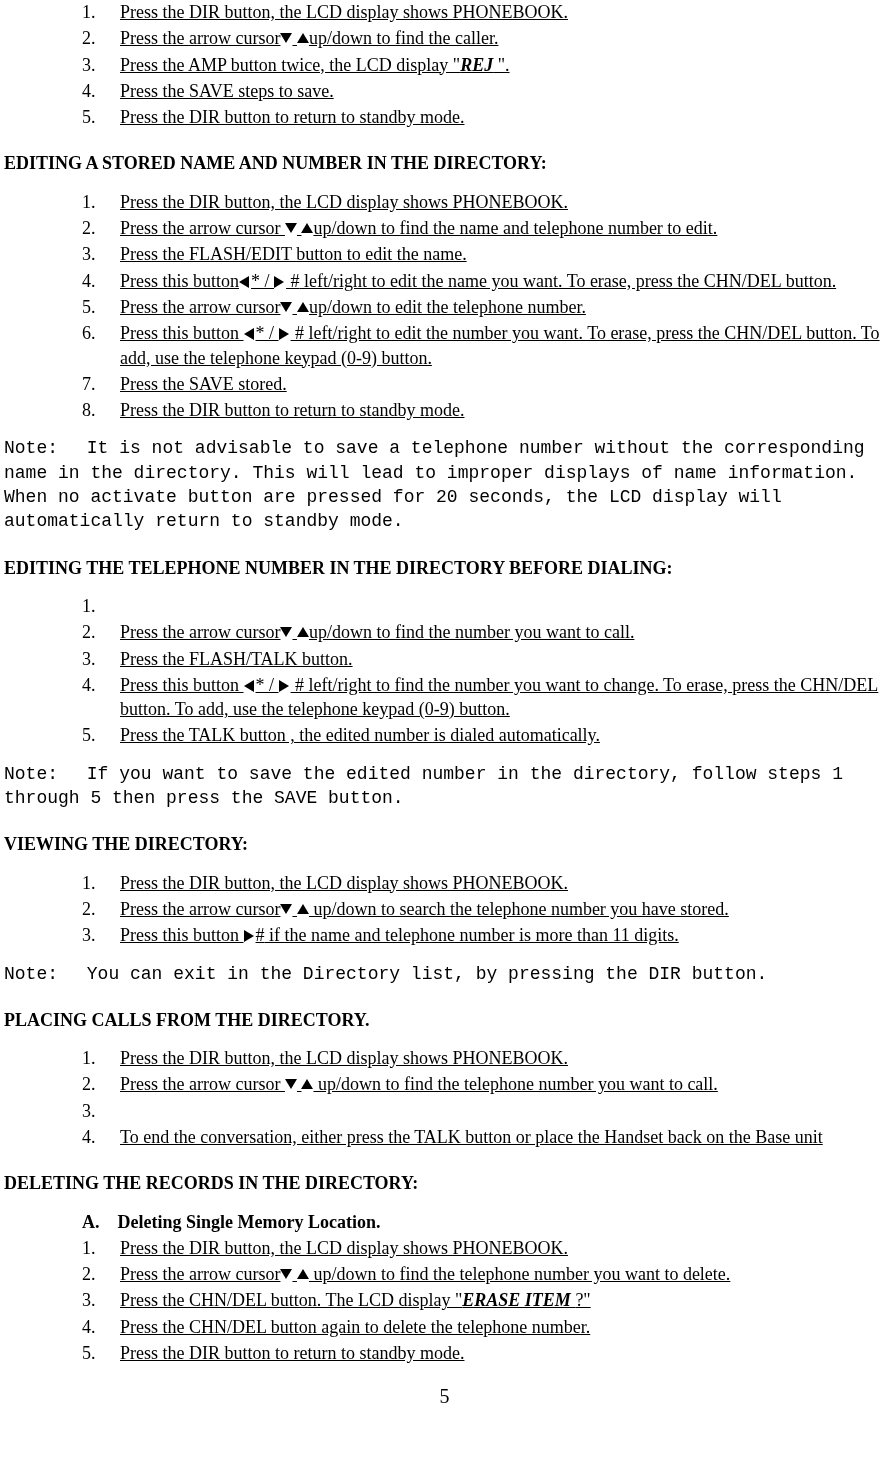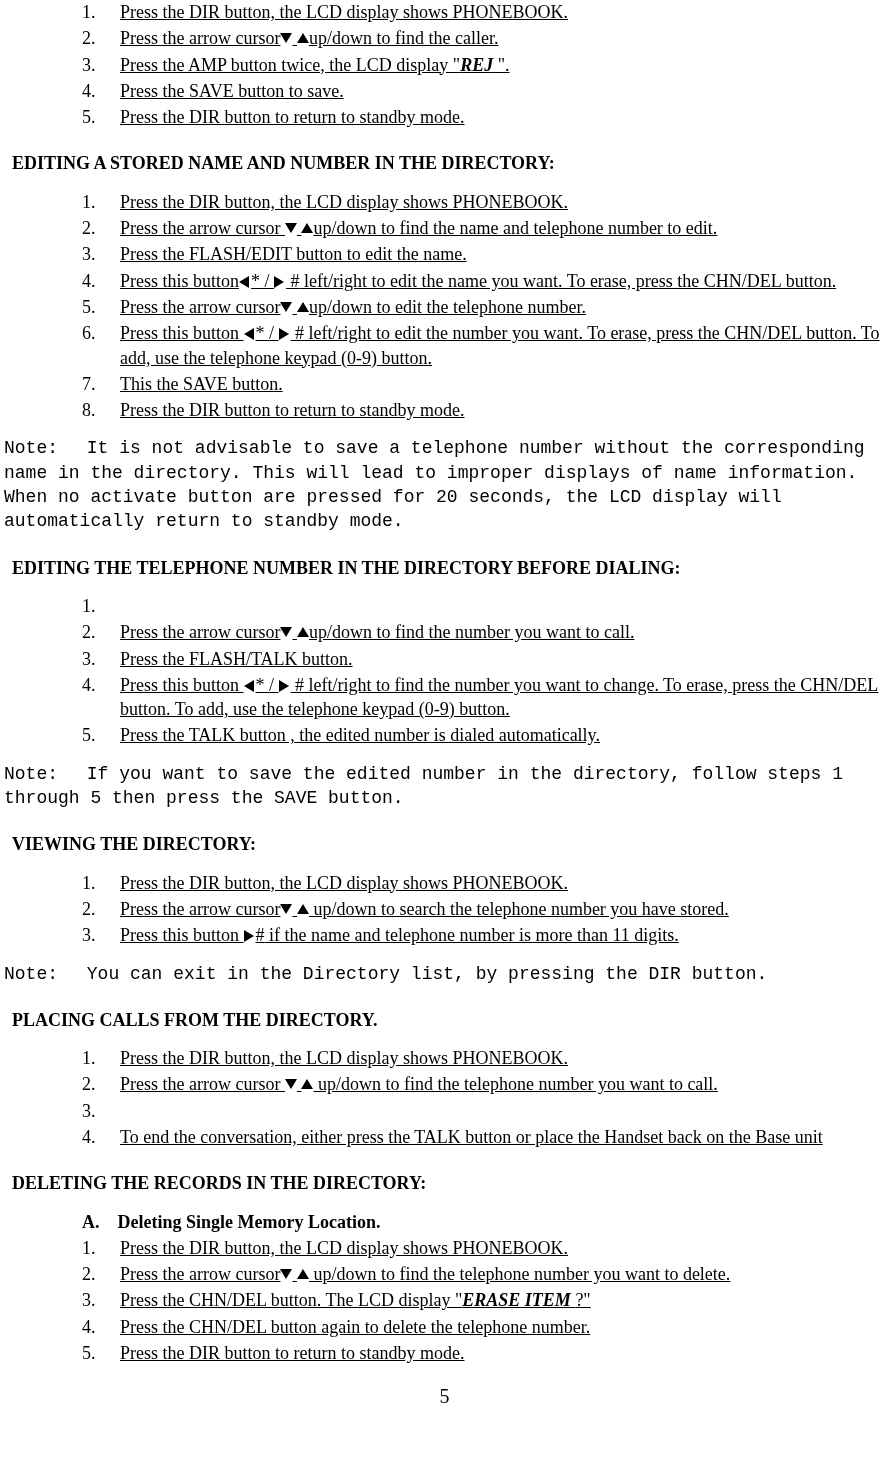--- a/index.html
+++ b/index.html
@@ -8,21 +8,21 @@
     line-height: 1.35;
     color: #000;
     background: #fff;
     width: 895px;
     margin: 0;
     padding: 0 10px 40px 4px;
     box-sizing: border-box;
   }
   .section-heading {
     font-weight: bold;
-    margin: 22px 0 14px 8px;
+    margin: 22px 0 14px 0;
   }
   .sub-heading {
     font-weight: bold;
     margin: 14px 0 2px 0;
     padding-left: 78px;
   }
   ol {
     list-style: none;
     padding: 0;
     margin: 0 0 14px 0;
@@ -88,21 +88,21 @@
           </svg> <svg class="tri">
             <use href="#t-up"></use>
           </svg></span>up/down to find the caller.</span>
     </li>
     <li>
       <span class="num">3.</span>
       <span class="txt">Press the AMP button twice, the LCD display "<span class="italic-bold">REJ</span> ".</span>
     </li>
     <li>
       <span class="num">4.</span>
-      <span class="txt">Press the SAVE button to save.</span>
+      <span class="txt">Press the SAVE steps to save.</span>
     </li>
     <li>
       <span class="num">5.</span>
       <span class="txt">Press the DIR button to return to standby mode.</span>
     </li>
   </ol>
 
 <div class="section-heading">EDITING A STORED NAME AND NUMBER IN THE DIRECTORY:</div>
 <ol id="ol1">
     <li>
@@ -140,21 +140,21 @@
     <li>
       <span class="num">6.</span>
       <span class="txt">Press this button <span class="lr"><svg class="tri">
             <use href="#t-left"></use>
           </svg>* / <svg class="tri">
             <use href="#t-right"></use>
           </svg> #</span> left/right to edit the number you want. To erase, press the CHN/DEL button. To add, use  the telephone keypad (0-9) button.</span>
     </li>
     <li>
       <span class="num">7.</span>
-      <span class="txt">This the SAVE button.</span>
+      <span class="txt">Press the SAVE stored.</span>
     </li>
     <li>
       <span class="num">8.</span>
       <span class="txt">Press the DIR button to return to standby mode.</span>
     </li>
   </ol>
 <div class="note">Note:  It is not advisable to save a telephone number without the corresponding name in the directory. This will lead to improper displays of name information. When no activate button are pressed for 20 seconds, the LCD display will automatically return to standby mode.</div>
 
 <div class="section-heading">EDITING THE TELEPHONE NUMBER IN THE DIRECTORY BEFORE DIALING:</div>
 <ol id="ol2">

